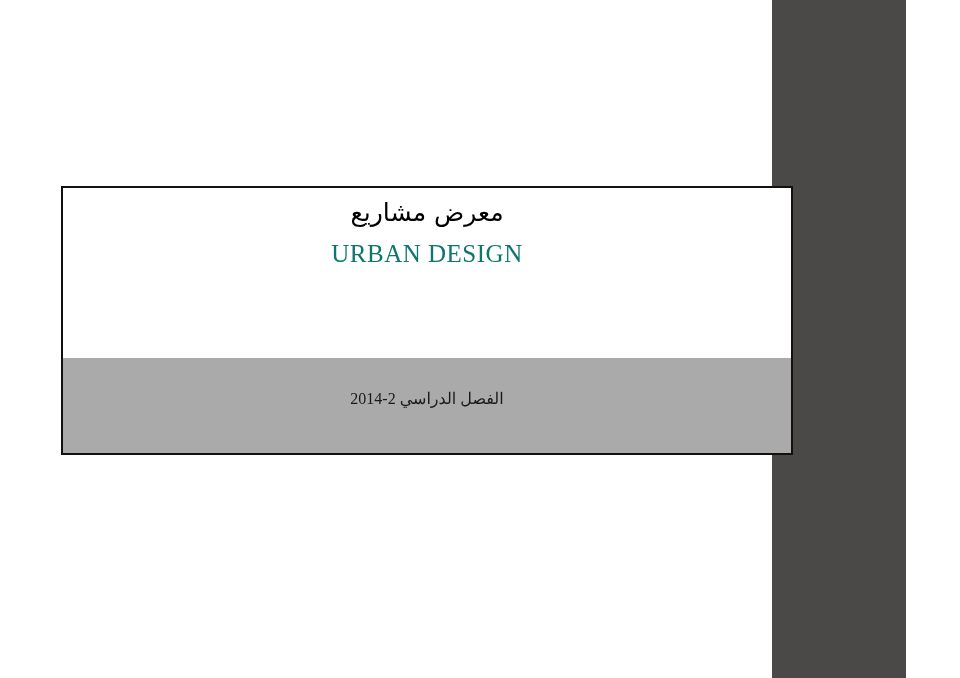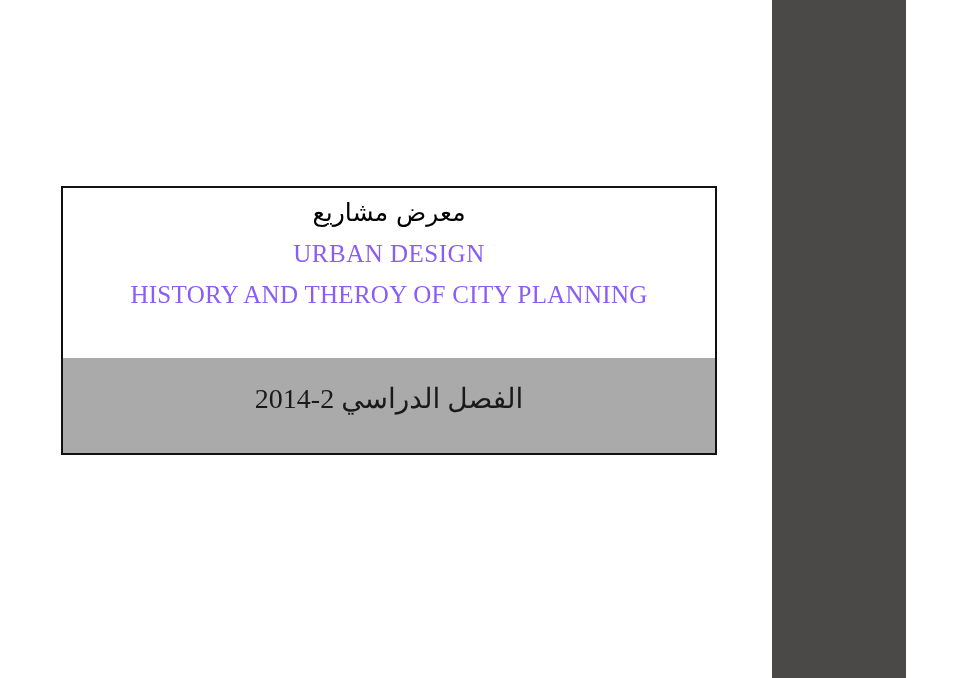--- a/index.html
+++ b/index.html
@@ -32,21 +32,21 @@
     width: 134px;
     height: 678px;
     background: #4a4947;
   }
 
   
   #title-box {
     position: absolute;
     left: 61px;
     top: 186px;
-    width: 656px;
+    width: 732px;
     height: 269px;
     border: 2px solid #111111;
     box-sizing: border-box;
     background: #ffffff;
     display: flex;
     flex-direction: column;
   }
 
   
   #title-upper {
@@ -77,21 +77,21 @@
   }
 
   #arabic-title-2 {
     font-size: 25px;
     line-height: 32px;
     letter-spacing: 0px;
   }
 
   .english-line {
     text-align: center;
-    color: #8b5cf6;
+    color: #0f766e;
     font-family: "Liberation Serif", "DejaVu Serif", serif;
     font-weight: 400;
     white-space: nowrap;
   }
 
   #english-title-1 {
     font-size: 25px;
     line-height: 40px;
     letter-spacing: 0.5px;
     margin-top: 6px;
@@ -114,42 +114,41 @@
     padding-top: 26px;
     box-sizing: border-box;
   }
 
   #semester-line {
     direction: rtl;
     unicode-bidi: plaintext;
     text-align: center;
     color: #1a1a1a;
     font-family: "Liberation Serif", "DejaVu Serif", serif;
-    font-size: 28px;
+    font-size: 16px;
     line-height: 30px;
     white-space: nowrap;
   }
 </style>
 </head>
 <body>
 
 <div id="slide-canvas">
 
   <div id="side-band"></div>
 
   <div id="title-box">
 
     <div id="title-upper">
 
       <div class="arabic-line" id="arabic-title-1">معرض مشاريع</div>
 
 
       <div class="english-line" id="english-title-1">URBAN DESIGN</div>
 
-      <div class="english-line" id="english-title-2">HISTORY AND THEROY OF CITY PLANNING</div>
     </div>
 
     <div id="title-lower">
 
       <div id="semester-line">الفصل الدراسي 2-2014</div>
     </div>
   </div>
 </div>
 
 </body></html>

